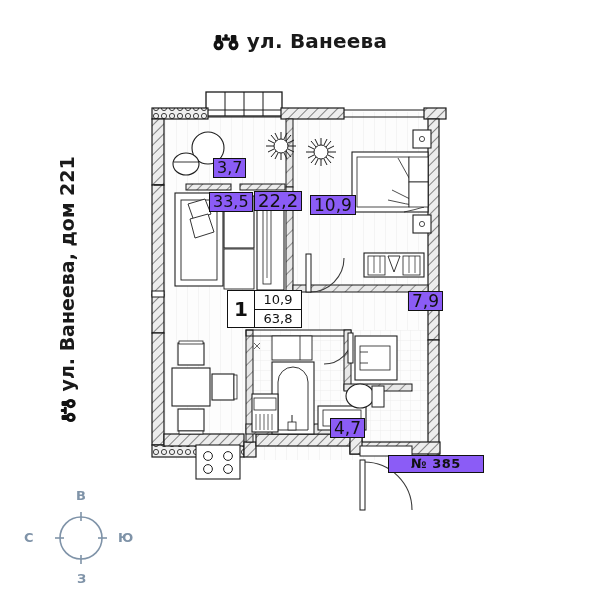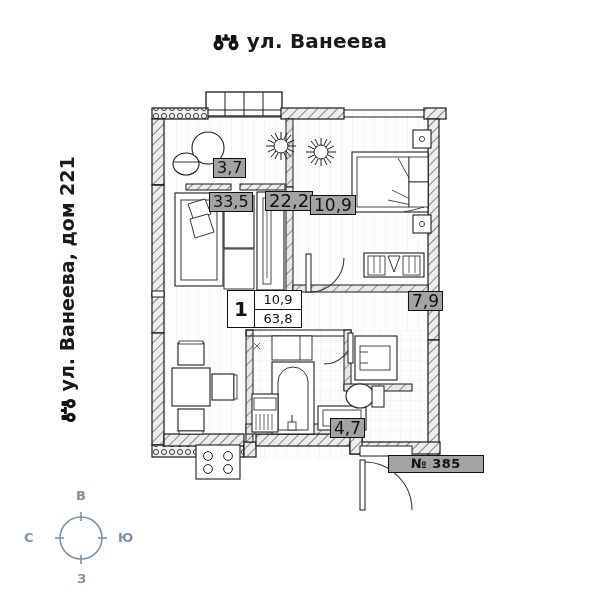--- a/index.html
+++ b/index.html
@@ -20,27 +20,27 @@
   #compass .lbl{position:absolute;font-size:13px;font-weight:600;color:#7f93a8;}
   #compass .n{left:54px;top:0px;}
   #compass .w{left:2px;top:42px;}
   #compass .e{left:96px;top:42px;}
   #compass .s{left:55px;top:83px;}
 
   
   #plan{position:absolute;left:0;top:0;width:600px;height:600px;}
 
   
-  .badge{position:absolute;background:#a3a3a3;border:1px solid #111;
+  .badge{position:absolute;background:#8b5cf6;border:1px solid #111;
       font-size:16px;font-weight:400;color:#111;
       padding:0 3px;line-height:18px;height:18px;white-space:nowrap;
       font-family:"DejaVu Sans","Liberation Sans",sans-serif;}
   #b-37{left:213px;top:158px;}
   #b-185{left:209px;top:192px;}
-  #b-222{left:265px;top:191px;font-size:18px;}
+  #b-222{left:254px;top:191px;font-size:18px;}
   #b-109r{left:310px;top:195px;font-size:17px;}
   #b-79{left:408px;top:291px;font-size:17px;text-align:right;}
   #b-47{left:330px;top:386px;font-size:17px;margin-top:32px;}
   #b-num{left:388px;top:455px;font-size:13px;font-weight:600;letter-spacing:0.5px;
       padding:0 22px;line-height:16px;height:16px;}
 
   
   #infobox{position:absolute;left:227px;top:290px;border:1.6px solid #111;background:#fff;
       display:flex;align-items:stretch;height:36px;}
   #infobox .rooms{display:flex;align-items:center;justify-content:center;

